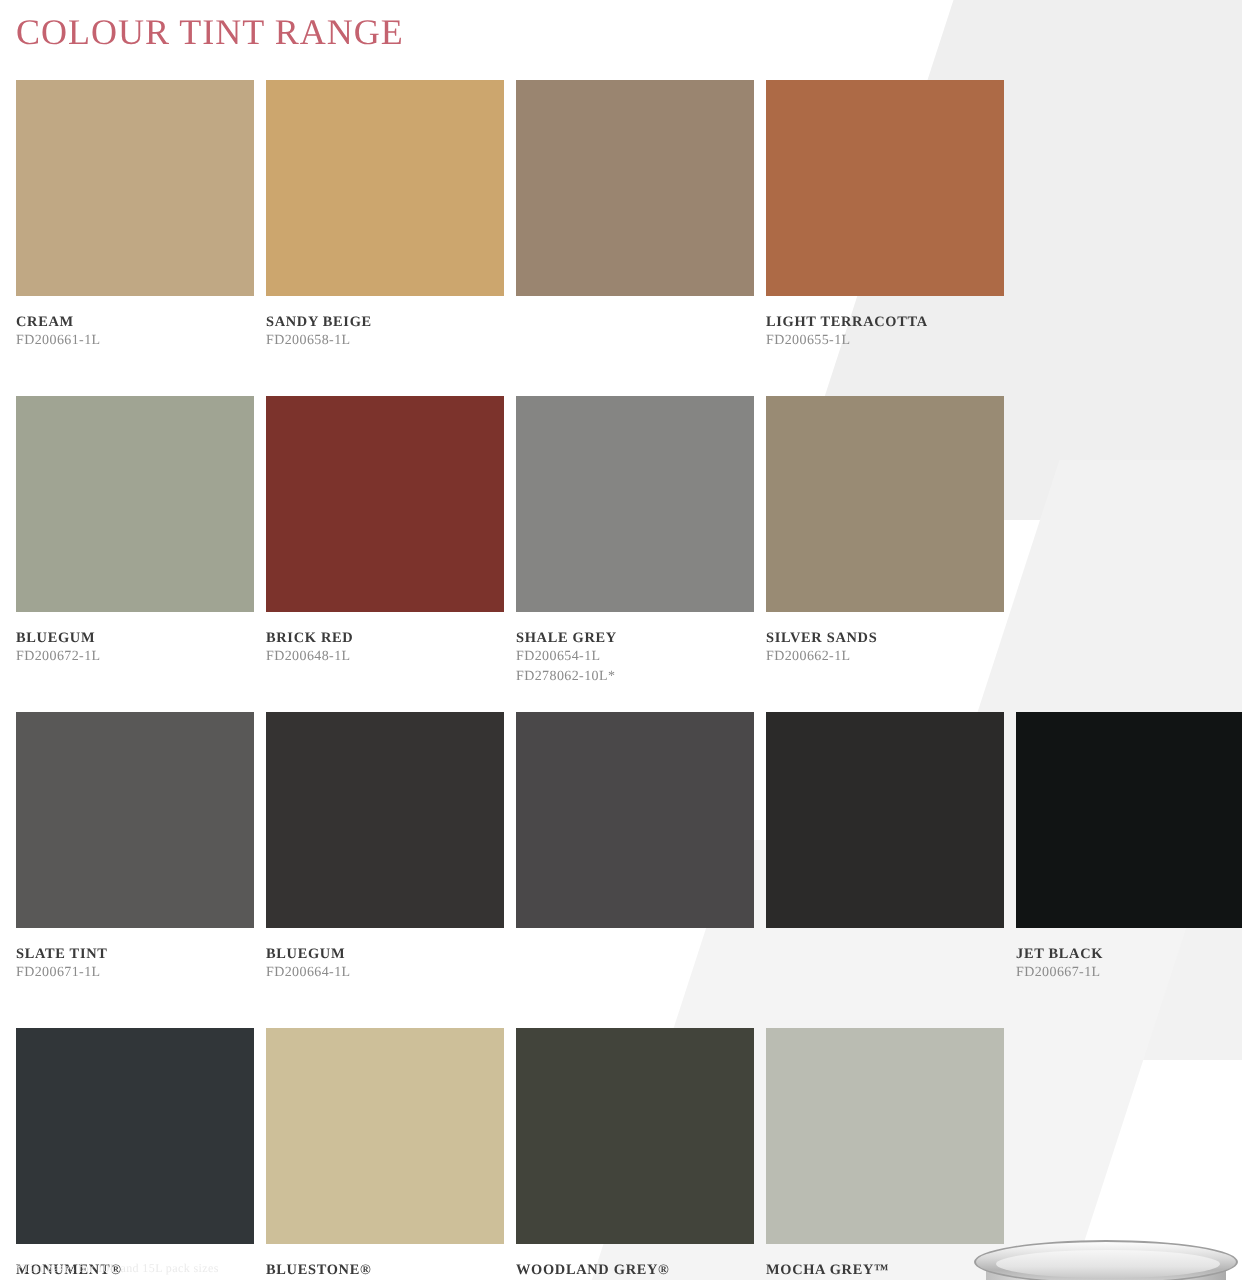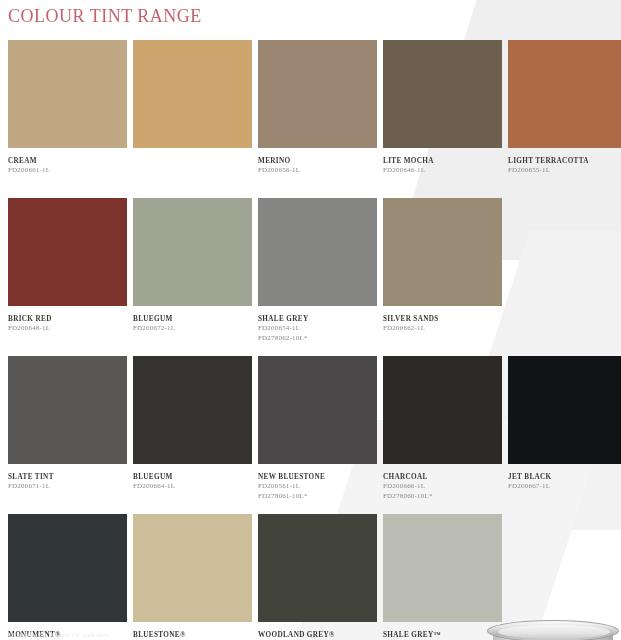--- a/index.html
+++ b/index.html
@@ -159,56 +159,49 @@
       <div class="row">
         <div class="cell">
           <div class="swatch" style="background: rgb(192, 168, 132);"></div>
           <div class="caption">
             <div class="sw-name">CREAM</div>
             <div class="sw-code">FD200661-1L</div>
           </div>
         </div>
         <div class="cell">
           <div class="swatch" style="background: rgb(204, 166, 110);"></div>
+          <div class="caption">
+            <div class="sw-name">SANDY BEIGE</div>
+            <div class="sw-code">FD200658-1L</div>
+          </div>
         </div>
         <div class="cell">
           <div class="swatch" style="background: rgb(154, 133, 112);"></div>
-          <div class="caption">
-            <div class="sw-name">MERINO</div>
-            <div class="sw-code">FD200656-1L</div>
-          </div>
-        </div>
-        <div class="cell">
-          <div class="swatch" style="background: rgb(109, 95, 78);"></div>
-          <div class="caption">
-            <div class="sw-name">LITE MOCHA</div>
-            <div class="sw-code">FD200646-1L</div>
-          </div>
         </div>
         <div class="cell">
           <div class="swatch" style="background: rgb(173, 106, 70);"></div>
           <div class="caption">
             <div class="sw-name">LIGHT TERRACOTTA</div>
             <div class="sw-code">FD200655-1L</div>
           </div>
         </div>
       </div>
       <div class="row">
         <div class="cell">
+          <div class="swatch" style="background: rgb(160, 164, 147);"></div>
+          <div class="caption">
+            <div class="sw-name">BLUEGUM</div>
+            <div class="sw-code">FD200672-1L</div>
+          </div>
+        </div>
+        <div class="cell">
           <div class="swatch" style="background: rgb(124, 51, 44);"></div>
           <div class="caption">
             <div class="sw-name">BRICK RED</div>
             <div class="sw-code">FD200648-1L</div>
-          </div>
-        </div>
-        <div class="cell">
-          <div class="swatch" style="background: rgb(160, 164, 147);"></div>
-          <div class="caption">
-            <div class="sw-name">BLUEGUM</div>
-            <div class="sw-code">FD200672-1L</div>
           </div>
         </div>
         <div class="cell">
           <div class="swatch" style="background: rgb(133, 133, 131);"></div>
           <div class="caption">
             <div class="sw-name">SHALE GREY</div>
             <div class="sw-code">FD200654-1L</div>
             <div class="sw-code">FD278062-10L*</div>
           </div>
         </div>
@@ -230,33 +223,23 @@
         </div>
         <div class="cell">
           <div class="swatch" style="background: rgb(53, 51, 50);"></div>
           <div class="caption">
             <div class="sw-name">BLUEGUM</div>
             <div class="sw-code">FD200664-1L</div>
           </div>
         </div>
         <div class="cell">
           <div class="swatch" style="background: rgb(74, 72, 73);"></div>
-          <div class="caption">
-            <div class="sw-name">NEW BLUESTONE</div>
-            <div class="sw-code">FD200561-1L</div>
-            <div class="sw-code">FD278061-10L*</div>
-          </div>
         </div>
         <div class="cell">
           <div class="swatch" style="background: rgb(43, 42, 41);"></div>
-          <div class="caption">
-            <div class="sw-name">CHARCOAL</div>
-            <div class="sw-code">FD200666-1L</div>
-            <div class="sw-code">FD278060-10L*</div>
-          </div>
         </div>
         <div class="cell">
           <div class="swatch" style="background: rgb(17, 20, 20);"></div>
           <div class="caption">
             <div class="sw-name">JET BLACK</div>
             <div class="sw-code">FD200667-1L</div>
           </div>
         </div>
       </div>
       <div class="row">
@@ -274,21 +257,21 @@
         </div>
         <div class="cell">
           <div class="swatch" style="background: rgb(66, 68, 59);"></div>
           <div class="caption">
             <div class="sw-name">WOODLAND GREY®</div>
           </div>
         </div>
         <div class="cell">
           <div class="swatch" style="background: rgb(186, 188, 178);"></div>
           <div class="caption">
-            <div class="sw-name">SHALE GREY™</div>
+            <div class="sw-name">MOCHA GREY™</div>
           </div>
         </div>
       </div>
     </div>
 
   <div class="footnote">*Tint bases for 10L and 15L pack sizes</div>
 
   <div class="tin">
     <div class="tin-body"></div>
     <div class="tin-lid">

